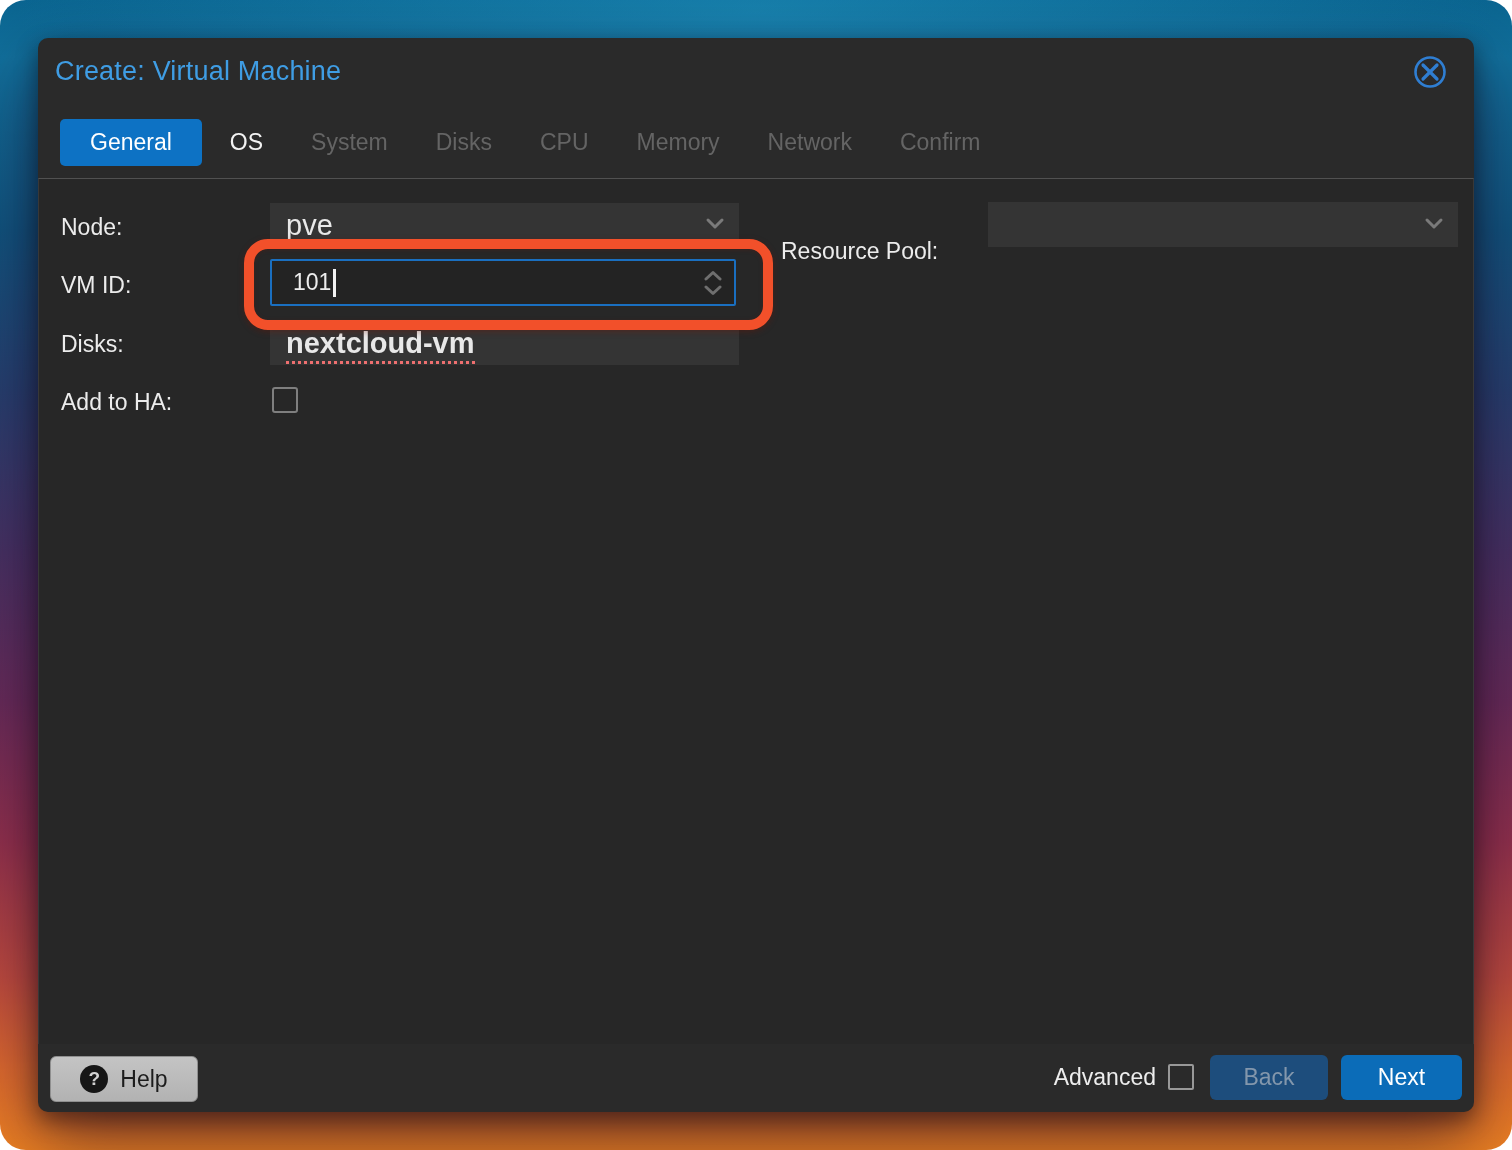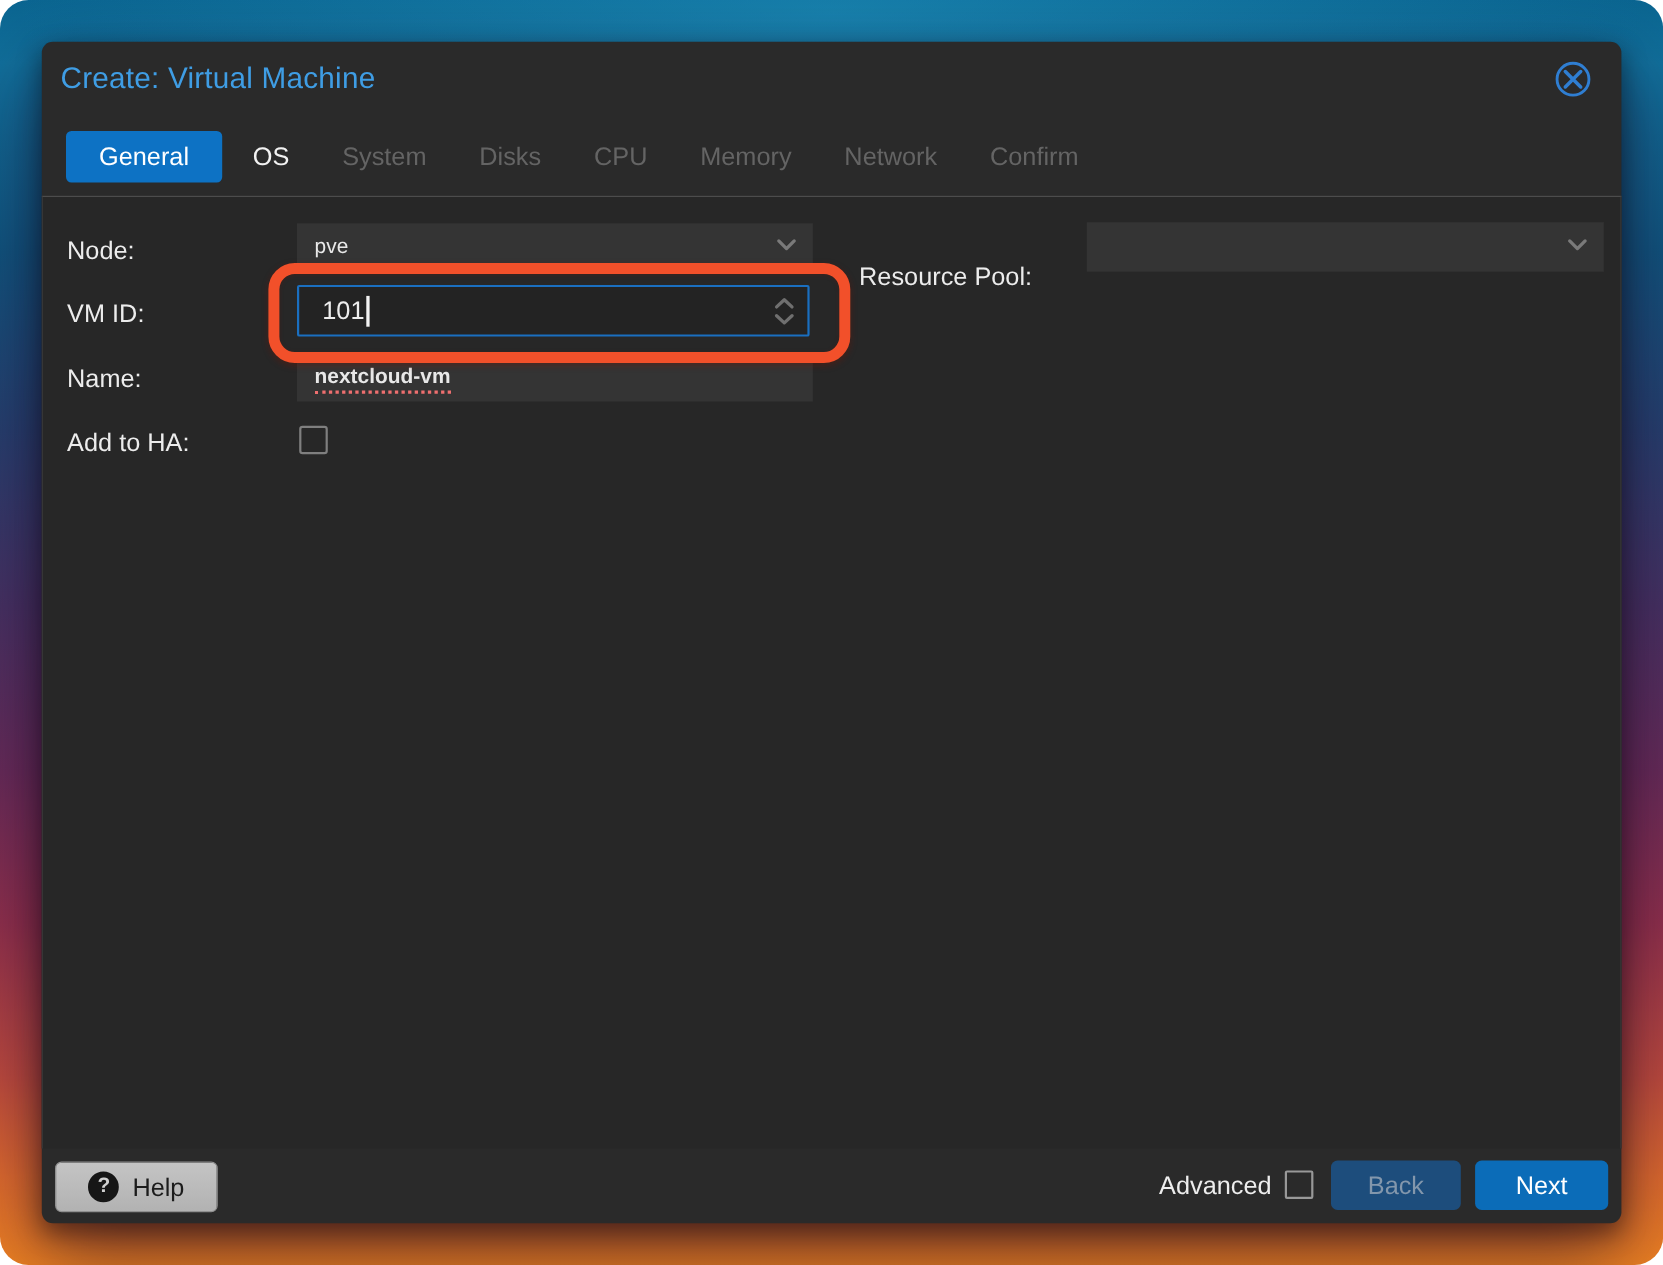--- a/index.html
+++ b/index.html
@@ -55,21 +55,21 @@
     border-left: 1px solid #383838; border-right: 1px solid #383838;
   }
 
   .field-label {
     position: absolute; font-size: 23px; color: #ececec; white-space: nowrap;
   }
 
   .field {
     position: absolute; background: #343434; display: flex; align-items: center;
   }
-  .field .value { font-size: 19px; color: #e8e8e8; padding-left: 16px; }
+  .field .value { font-size: 29px; color: #e8e8e8; padding-left: 16px; }
 
   .select-chevron { position: absolute; right: 14px; top: 50%; transform: translateY(-50%); }
 
   .vmid-input {
     position: absolute; left: 231px; top: 220px; width: 466px; height: 47px;
     background: #232323; border: 2px solid #1a6fc0; border-radius: 2px;
     display: flex; align-items: center;
   }
   .vmid-input .value { font-size: 23px; color: #ededed; padding-left: 21px; }
   .caret {
@@ -186,21 +186,21 @@
         <span class="spinner">
           <svg width="18" height="11" viewBox="0 0 18 11">
             <polyline points="2,8.5 9,2 16,8.5" fill="none" stroke="#6f6f6f" stroke-width="3" stroke-linecap="round" stroke-linejoin="round"></polyline>
           </svg>
           <svg width="18" height="11" viewBox="0 0 18 11">
             <polyline points="2,2.5 9,9 16,2.5" fill="none" stroke="#6f6f6f" stroke-width="3" stroke-linecap="round" stroke-linejoin="round"></polyline>
           </svg>
         </span>
       </div>
 
-      <div class="field-label" style="left:22px; top:152px;">Name:</div>
+      <div class="field-label" style="left:22px; top:152px;">Disks:</div>
       <div class="field" style="left:231px; top:142px; width:469px; height:44px;">
         <span class="value"><span class="name-underline">nextcloud-vm</span></span>
       </div>
 
       <div class="field-label" style="left:22px; top:210px;">Add to HA:</div>
       <div class="checkbox" style="left:233px; top:208px;"></div>
 
       <div class="annotation-ring" style="top:60px;"></div>
 
     </div>

